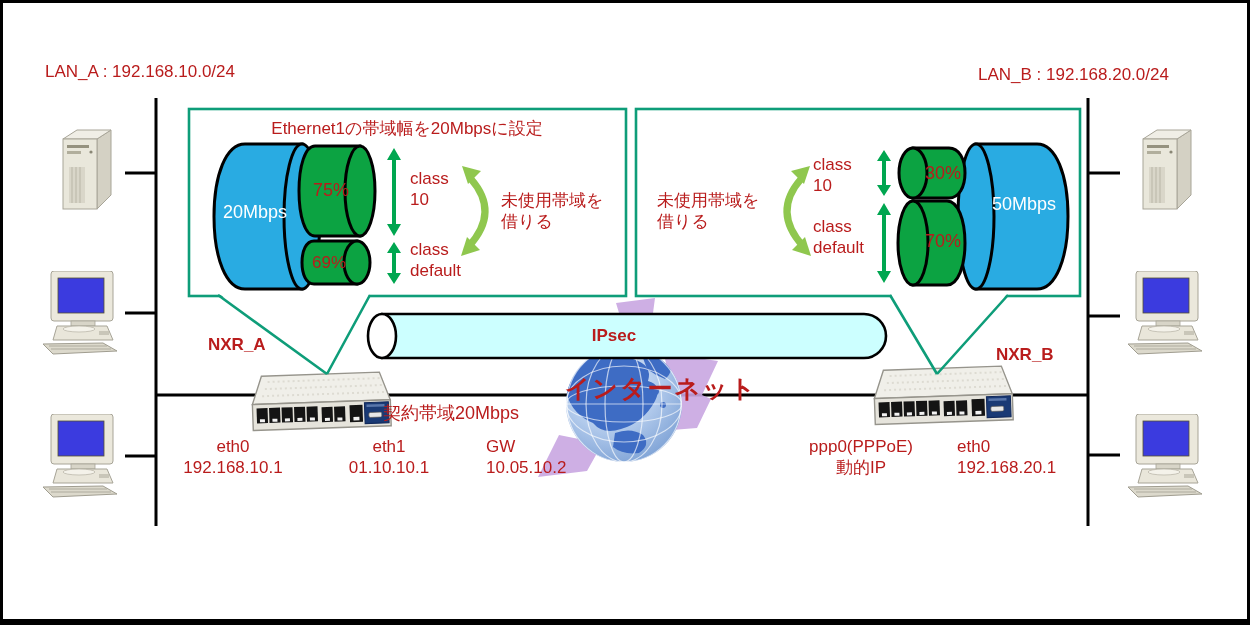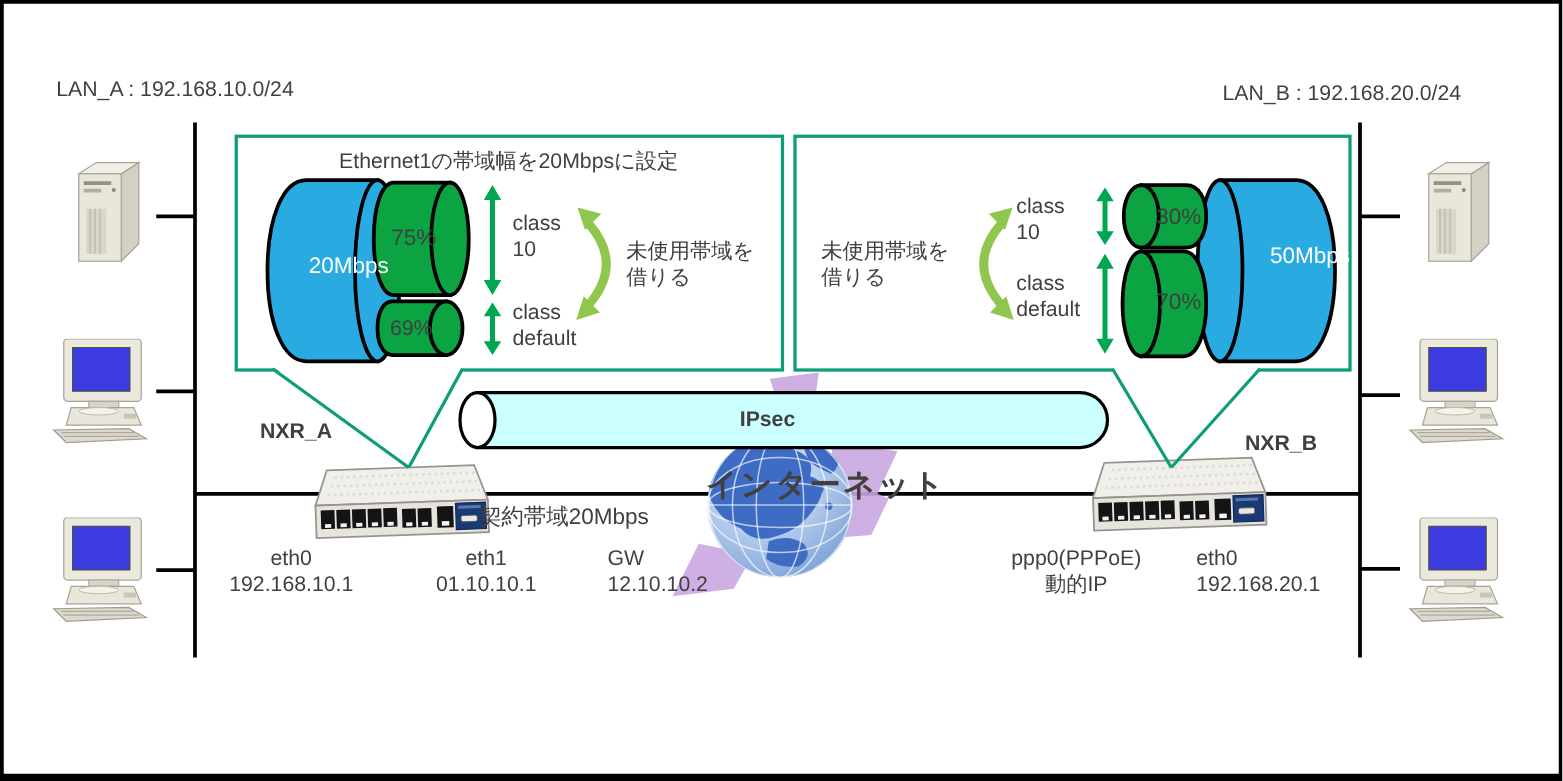--- a/index.html
+++ b/index.html
@@ -3,26 +3,26 @@
 <meta charset="utf-8">
 <style>
   html,body{margin:0;padding:0;background:#fff;}
   #stage{
     position:relative;width:1250px;height:625px;background:#fff;
     border:3px solid #000;border-bottom-width:6px;box-sizing:border-box;
     font-family:"Liberation Sans","DejaVu Sans",sans-serif;overflow:hidden;
   }
   #diagram{position:absolute;left:0;top:0;}
   .lbl{
-    position:absolute;font-size:17px;line-height:21px;color:#404040;
+    position:absolute;font-size:17px;line-height:21px;color:#b91c1c;
     white-space:pre-line;z-index:5;
   }
   .c{transform:translateX(-50%);text-align:center;}
   .b{font-weight:bold;}
-  .w{color:#fff;margin-left:24px;}
+  .w{color:#fff;}
   .big{font-size:25px;letter-spacing:2px;}
   .s18{font-size:18px;}
 </style>
 </head>
 <body>
 
 <div id="stage">
 
   <svg id="diagram" width="1244" height="616" viewBox="0 0 1244 616">
     <defs>
@@ -228,19 +228,19 @@
   <div class="lbl s18" style="left:380px;top:400px">契約帯域20Mbps</div>
 
   <div class="lbl b" style="left:205px;top:331px">NXR_A</div>
   <div class="lbl b" style="left:993px;top:341px">NXR_B</div>
 
   <div class="lbl c" style="left:230px;top:433px">eth0
 192.168.10.1</div>
   <div class="lbl c" style="left:386px;top:433px">eth1
 01.10.10.1</div>
   <div class="lbl" style="left:483px;top:433px">GW
-12.10.10.2</div>
+10.05.10.2</div>
   <div class="lbl c" style="left:858px;top:433px">ppp0(PPPoE)
 動的IP</div>
   <div class="lbl" style="left:954px;top:433px">eth0
 192.168.20.1</div>
 
 </div>
 
 </body></html>

